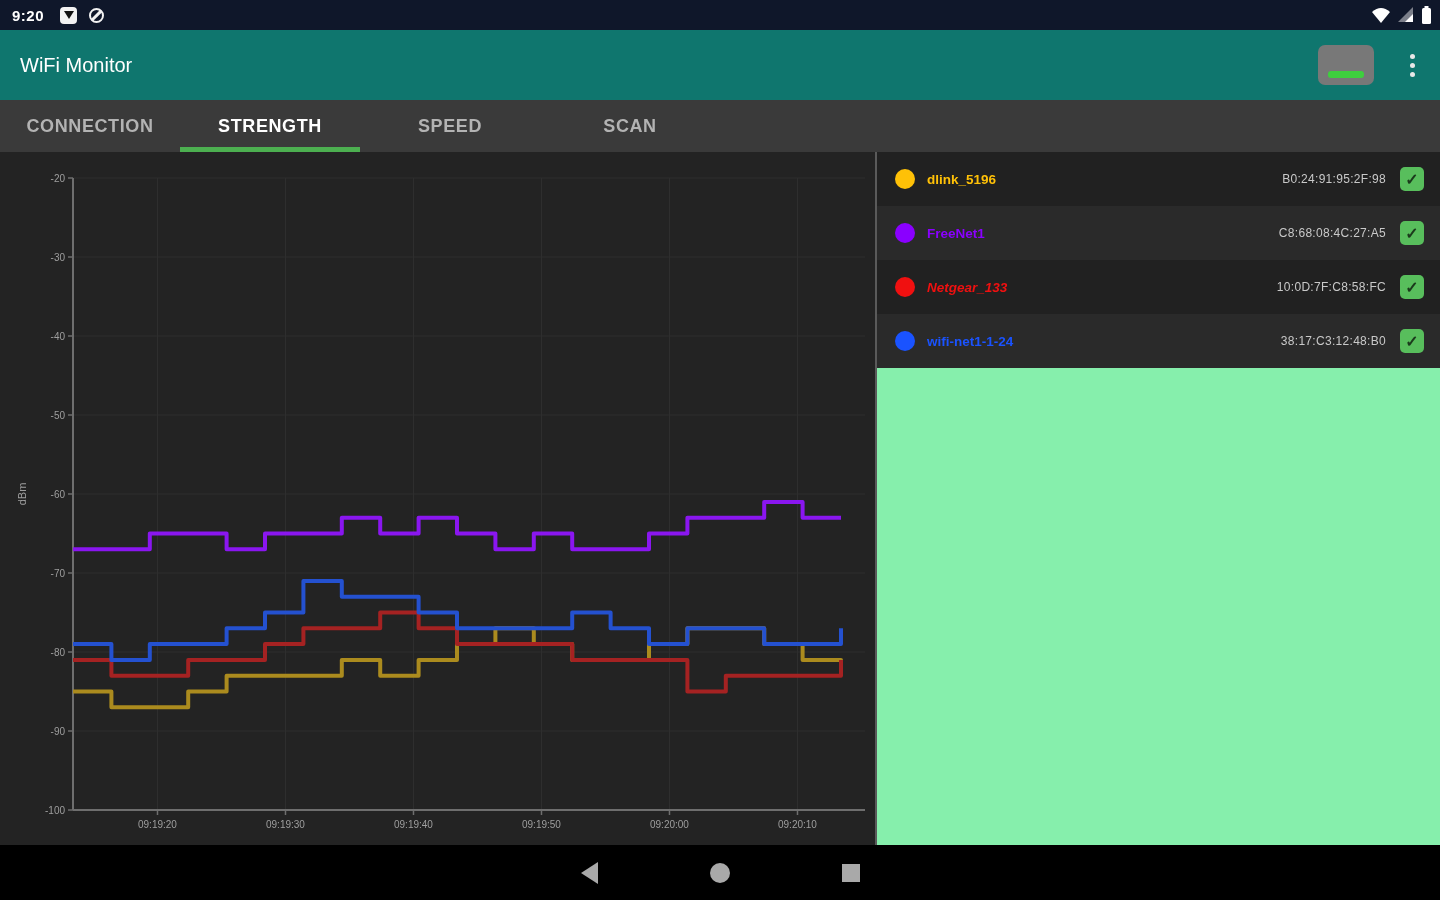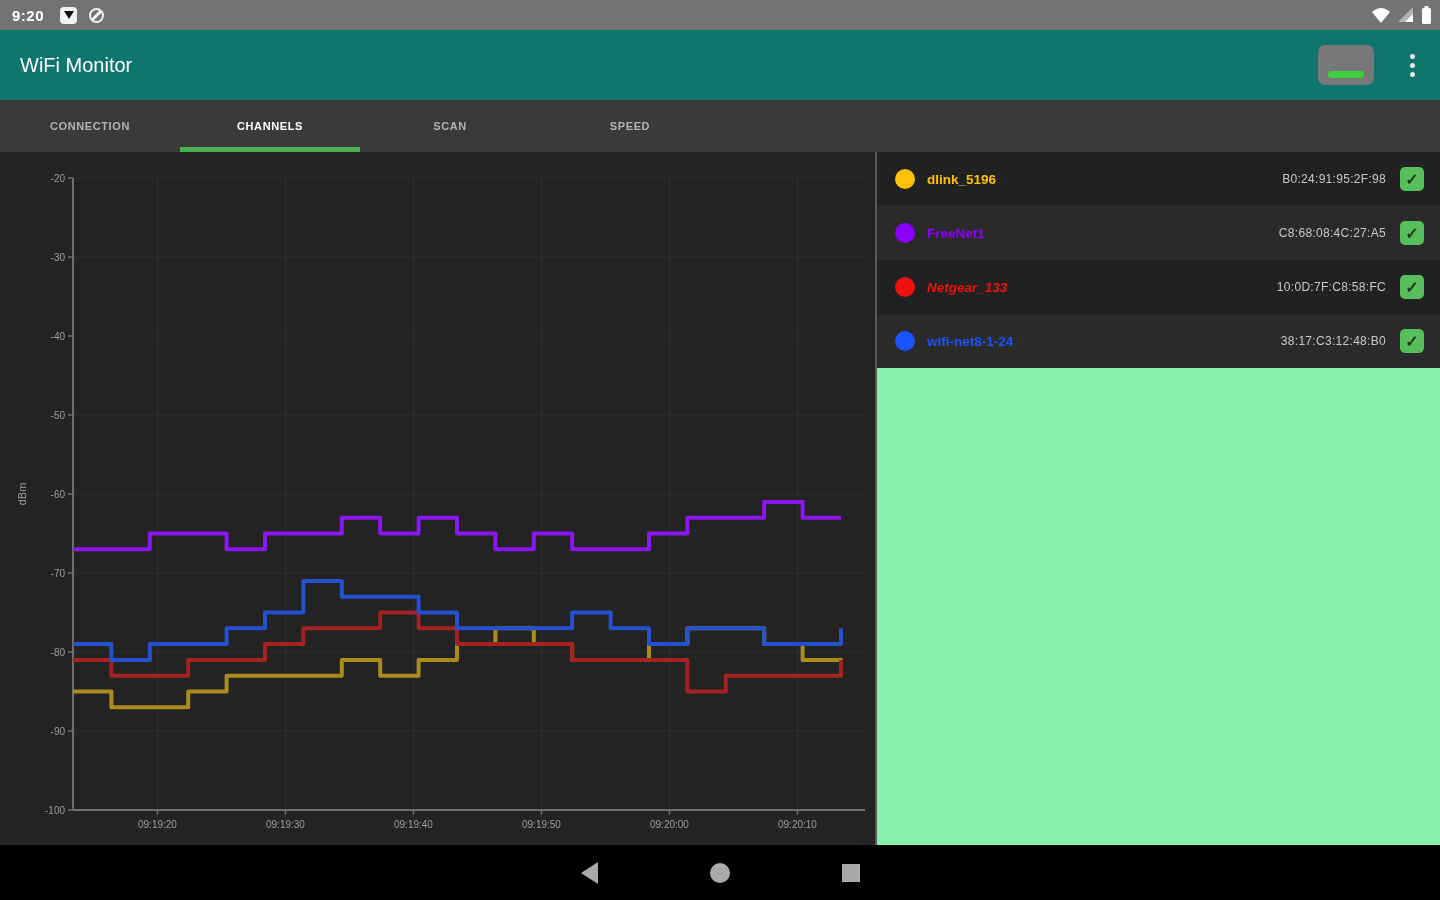--- a/index.html
+++ b/index.html
@@ -1,20 +1,20 @@
 <!DOCTYPE html>
 <html style="--accent: #4CAF50;"><head>
 <meta charset="utf-8">
 <style>
   * { margin:0; padding:0; box-sizing:border-box; }
   html,body { width:1440px; height:900px; background:#000; overflow:hidden;
               font-family:"Liberation Sans", sans-serif; }
 
   
-  .status-bar { height:30px; background:#737373; display:flex; align-items:center; color:#fff; }
+  .status-bar { height:30px; background:#0f172a; display:flex; align-items:center; color:#fff; }
   .sb-time { font-size:15px; font-weight:bold; margin-left:12px; letter-spacing:.5px; }
   .sb-left-icons { display:flex; align-items:center; gap:12px; margin-left:16px; }
   .sb-sq { width:17px; height:17px; background:#f2f2f2; border-radius:4px; position:relative; }
   .sb-sq::after { content:""; position:absolute; left:3.5px; top:4px; border-left:5px solid transparent;
                   border-right:5px solid transparent; border-top:8px solid #111; }
   .sb-circle { width:15px; height:15px; border:2.5px solid #f2f2f2; border-radius:50%; position:relative; }
   .sb-circle::after { content:""; position:absolute; left:-1px; top:4.5px; width:13px; height:2.5px;
                       background:#f2f2f2; transform:rotate(-45deg); }
   .sb-right { margin-left:auto; display:flex; align-items:center; gap:6px; margin-right:8px; }
 
@@ -25,21 +25,21 @@
   .pause-btn { width:56px; height:40px; background:#787878; border-radius:7px; position:relative; }
   .pause-btn .bar { position:absolute; left:10px; right:10px; bottom:7px; height:7px;
                     background:#3ecf3e; border-radius:3px; }
   .overflow-btn { width:24px; height:34px; display:flex; flex-direction:column; justify-content:center;
                   align-items:center; gap:4px; }
   .overflow-btn i { width:5px; height:5px; background:#e8e8e8; border-radius:50%; }
 
   
   .tab-bar { height:52px; background:#3a3a3a; display:flex; }
   .tab { width:180px; display:flex; align-items:center; justify-content:center; color:#b3b3b3;
-         font-size:11px; font-weight:bold; letter-spacing:.6px; position:relative; cursor:pointer; }
+         font-size:18px; font-weight:bold; letter-spacing:.6px; position:relative; cursor:pointer; }
   .tab.active { color:#fff; }
   .tab.active::after { content:""; position:absolute; left:0; right:0; bottom:0; height:5px; background:var(--accent,#4CAF50); }
 
   
   .content { height:693px; display:flex; background:#232323; }
   .chart-panel { width:867px; height:693px; position:relative;margin-left:8px; }
   .divider { width:2px; background:#5a5a5a; }
   .list-panel { flex:1; background:#86efac; }
 
   
@@ -93,23 +93,23 @@
     <span class="overflow-btn">
         <i></i>
         <i></i>
         <i></i>
       </span>
   </span>
 </div>
 
 <div class="tab-bar">
   <div class="tab">CONNECTION</div>
-  <div class="tab active">CHANNELS</div>
+  <div class="tab active">STRENGTH</div>
+  <div class="tab">SPEED</div>
   <div class="tab">SCAN</div>
-  <div class="tab">SPEED</div>
 </div>
 
 <div class="content">
   <div class="chart-panel">
     <svg id="chart" width="867" height="693">
         <line x1="65" y1="26" x2="857" y2="26" stroke="#2f2f2f" stroke-width="1"></line>
         <line x1="60" y1="26" x2="65" y2="26" stroke="#6e6e6e" stroke-width="1.5"></line>
         <text x="57" y="29.5" fill="#9e9e9e" font-size="10px" text-anchor="end">-20</text>
         <line x1="65" y1="105" x2="857" y2="105" stroke="#2f2f2f" stroke-width="1"></line>
         <line x1="60" y1="105" x2="65" y2="105" stroke="#6e6e6e" stroke-width="1.5"></line>
@@ -177,21 +177,21 @@
       <span class="checkbox">✓</span>
     </div>
     <div class="net-row">
       <span class="dot" style="background: rgb(240, 16, 16);"></span>
       <span class="net-name" style="color: rgb(240, 16, 16); font-style: italic;">Netgear_133</span>
       <span class="net-mac">10:0D:7F:C8:58:FC</span>
       <span class="checkbox">✓</span>
     </div>
     <div class="net-row">
       <span class="dot" style="background: rgb(26, 83, 255);"></span>
-      <span class="net-name" style="color: rgb(26, 83, 255);">wifi-net8-1-24</span>
+      <span class="net-name" style="color: rgb(26, 83, 255);">wifi-net1-1-24</span>
       <span class="net-mac">38:17:C3:12:48:B0</span>
       <span class="checkbox">✓</span>
     </div>
   </div>
 </div>
 
 <div class="nav-bar">
   <span class="nav-back"></span>
   <span class="nav-home"></span>
   <span class="nav-recents"></span>

